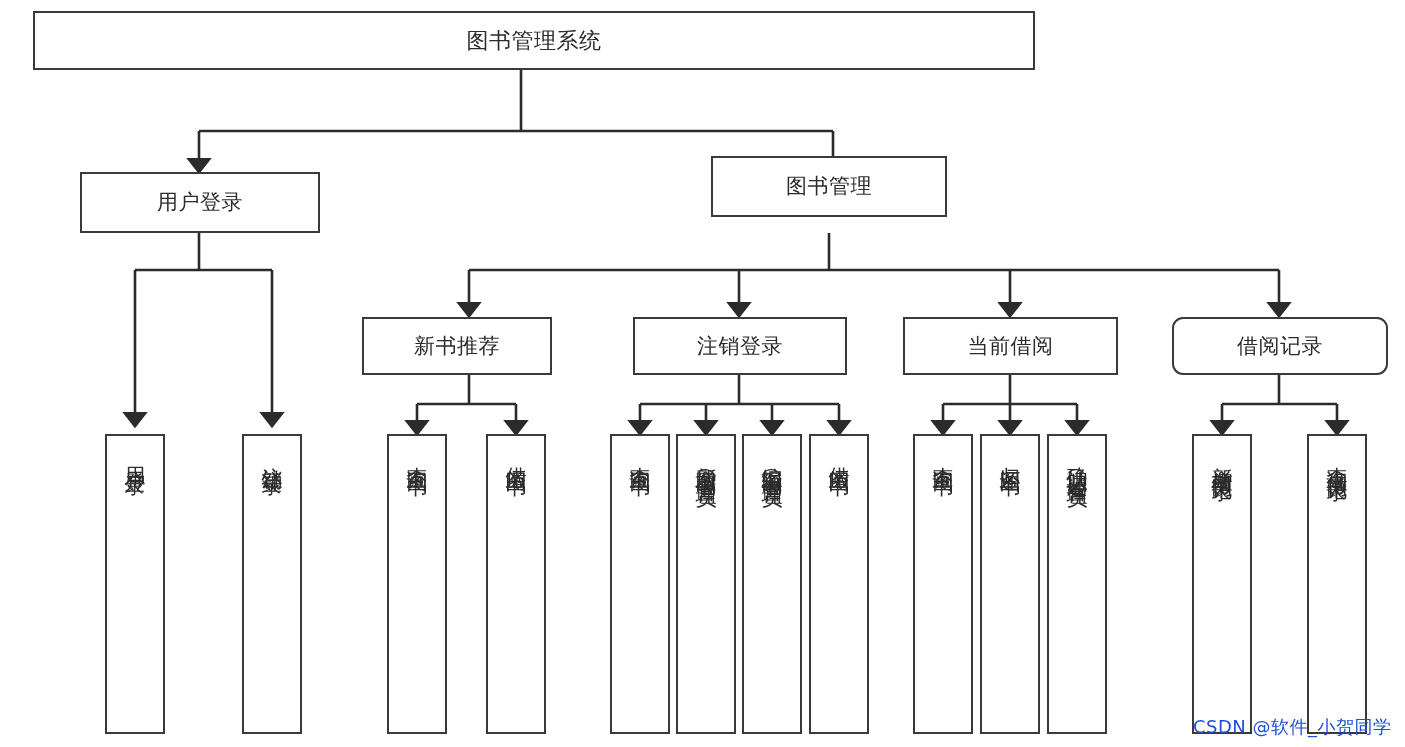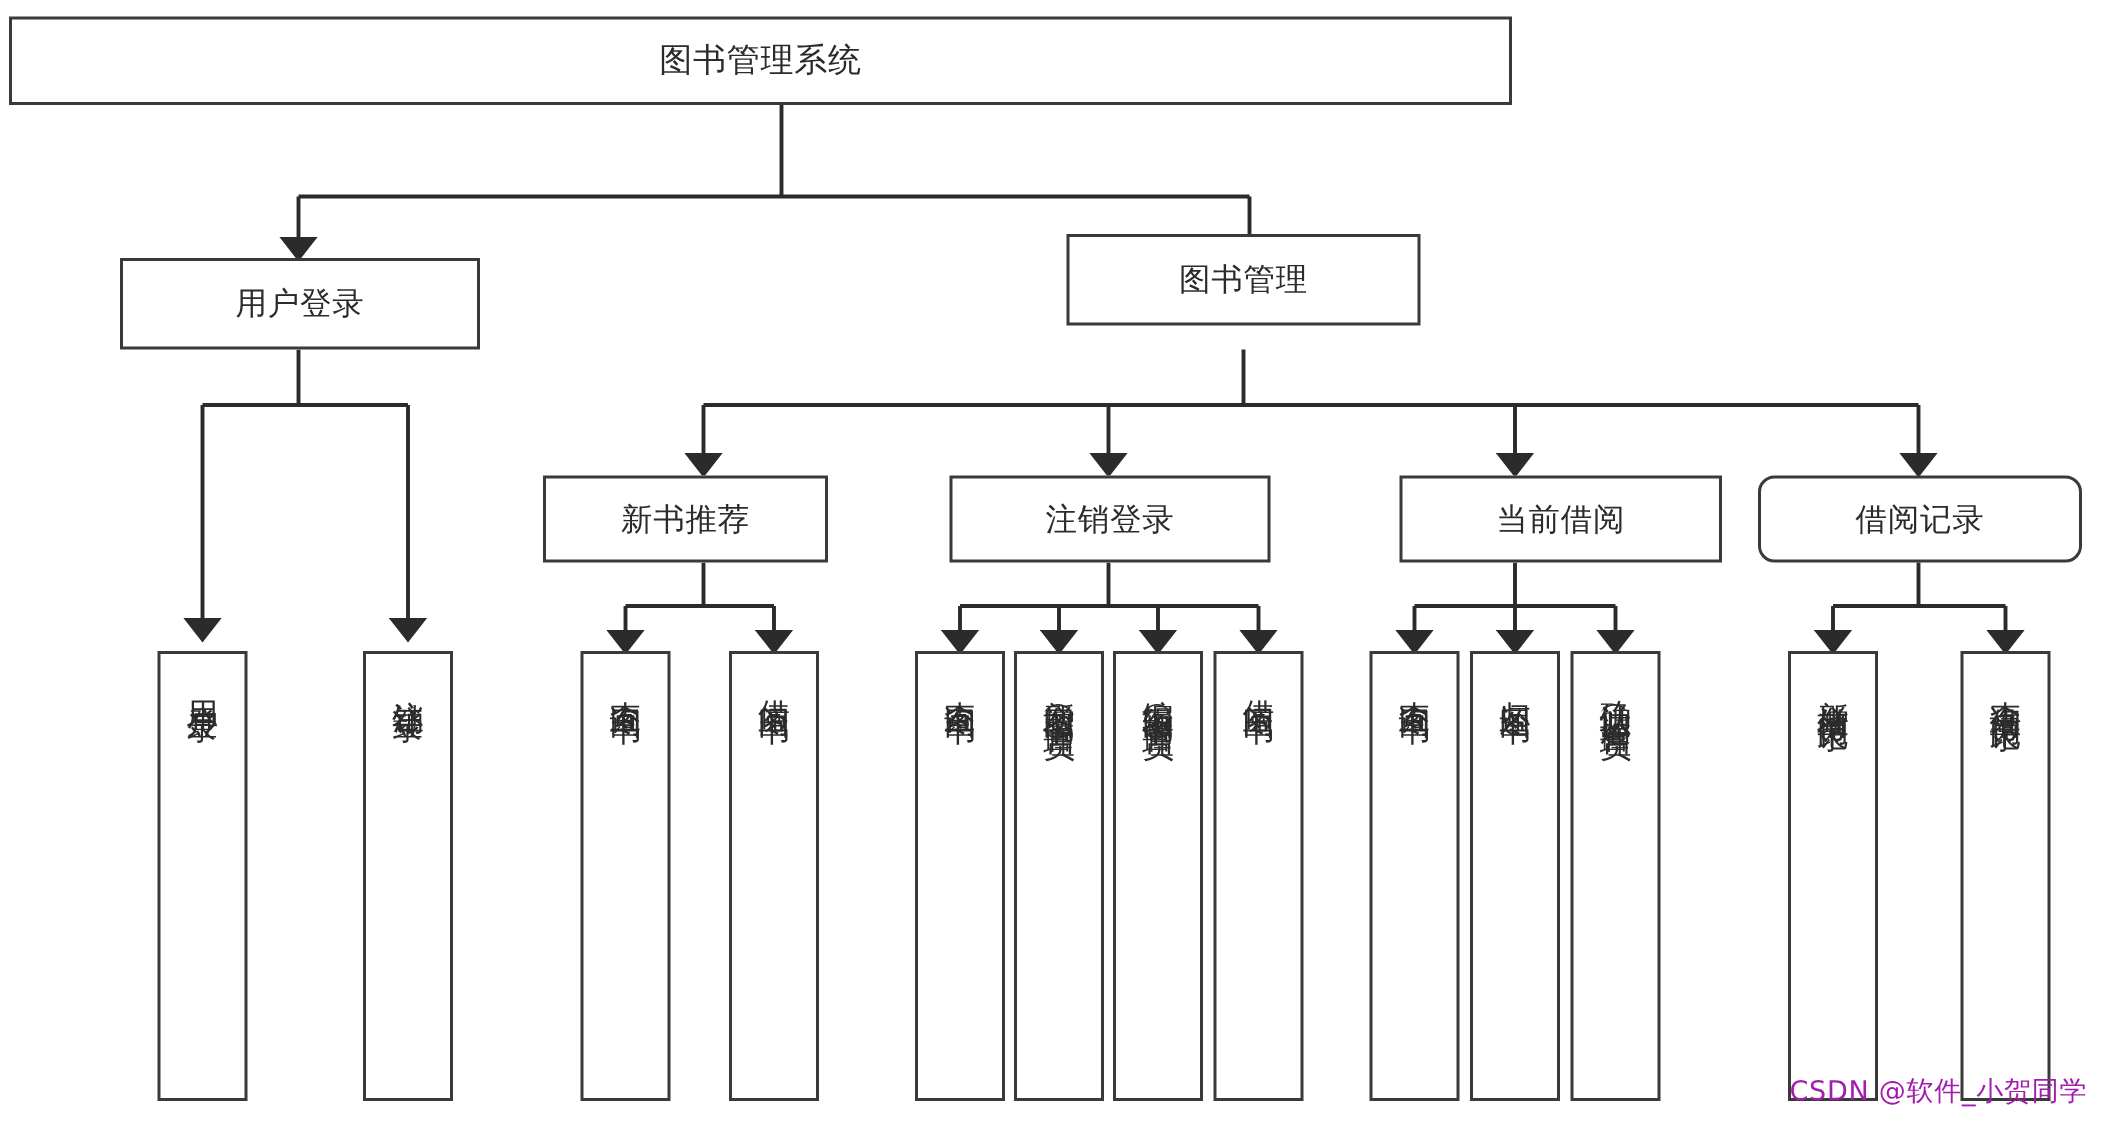--- a/index.html
+++ b/index.html
@@ -51,21 +51,21 @@
     writing-mode:vertical-rl;
     text-orientation:upright;
     font-size:21px;
     letter-spacing:3px;
     line-height:1.05;
     white-space:normal;
   }
   .watermark{
     position:absolute;
     font-size:18px;
-    color:#a21caf;
+    color:#1d4ed8;
     letter-spacing:0.5px;
     white-space:nowrap;
     user-select:none;
   }
 </style>
 </head>
 <body>
 
 <div id="canvas">
 
@@ -112,38 +112,38 @@
       <path d="M1010,404 L1010,428" marker-end="url(#arrow)"></path>
       <path d="M1077,404 L1077,428" marker-end="url(#arrow)"></path>
 
       <path d="M1279,375 L1279,404"></path>
       <path d="M1222,404 L1337,404"></path>
       <path d="M1222,404 L1222,428" marker-end="url(#arrow)"></path>
       <path d="M1337,404 L1337,428" marker-end="url(#arrow)"></path>
     </g>
   </svg>
 
-  <div class="node horiz root" style="left:6px;top:11px;width:1002px;height:59px;">
+  <div class="node horiz root" style="left:33px;top:11px;width:1002px;height:59px;">
     <span class="label">图书管理系统</span>
   </div>
 
   <div class="node horiz" style="left:80px;top:172px;width:240px;height:61px;">
     <span class="label">用户登录</span>
   </div>
   <div class="node horiz" style="left:711px;top:156px;width:236px;height:61px;">
     <span class="label">图书管理</span>
   </div>
 
   <div class="node horiz" style="left:362px;top:317px;width:190px;height:58px;">
     <span class="label">新书推荐</span>
   </div>
   <div class="node horiz" style="left:633px;top:317px;width:214px;height:58px;">
     <span class="label">注销登录</span>
   </div>
-  <div class="node horiz" style="left:903px;top:317px;width:215px;height:58px;margin-left:30px;">
+  <div class="node horiz" style="left:903px;top:317px;width:215px;height:58px;">
     <span class="label">当前借阅</span>
   </div>
   <div class="node horiz" style="left:1172px;top:317px;width:216px;height:58px;border-radius:11px;">
     <span class="label">借阅记录</span>
   </div>
 
   <div class="node vert" style="left:105px;top:434px;width:60px;height:300px;">
     <span class="label">用户登录</span>
   </div>
   <div class="node vert" style="left:242px;top:434px;width:60px;height:300px;">

